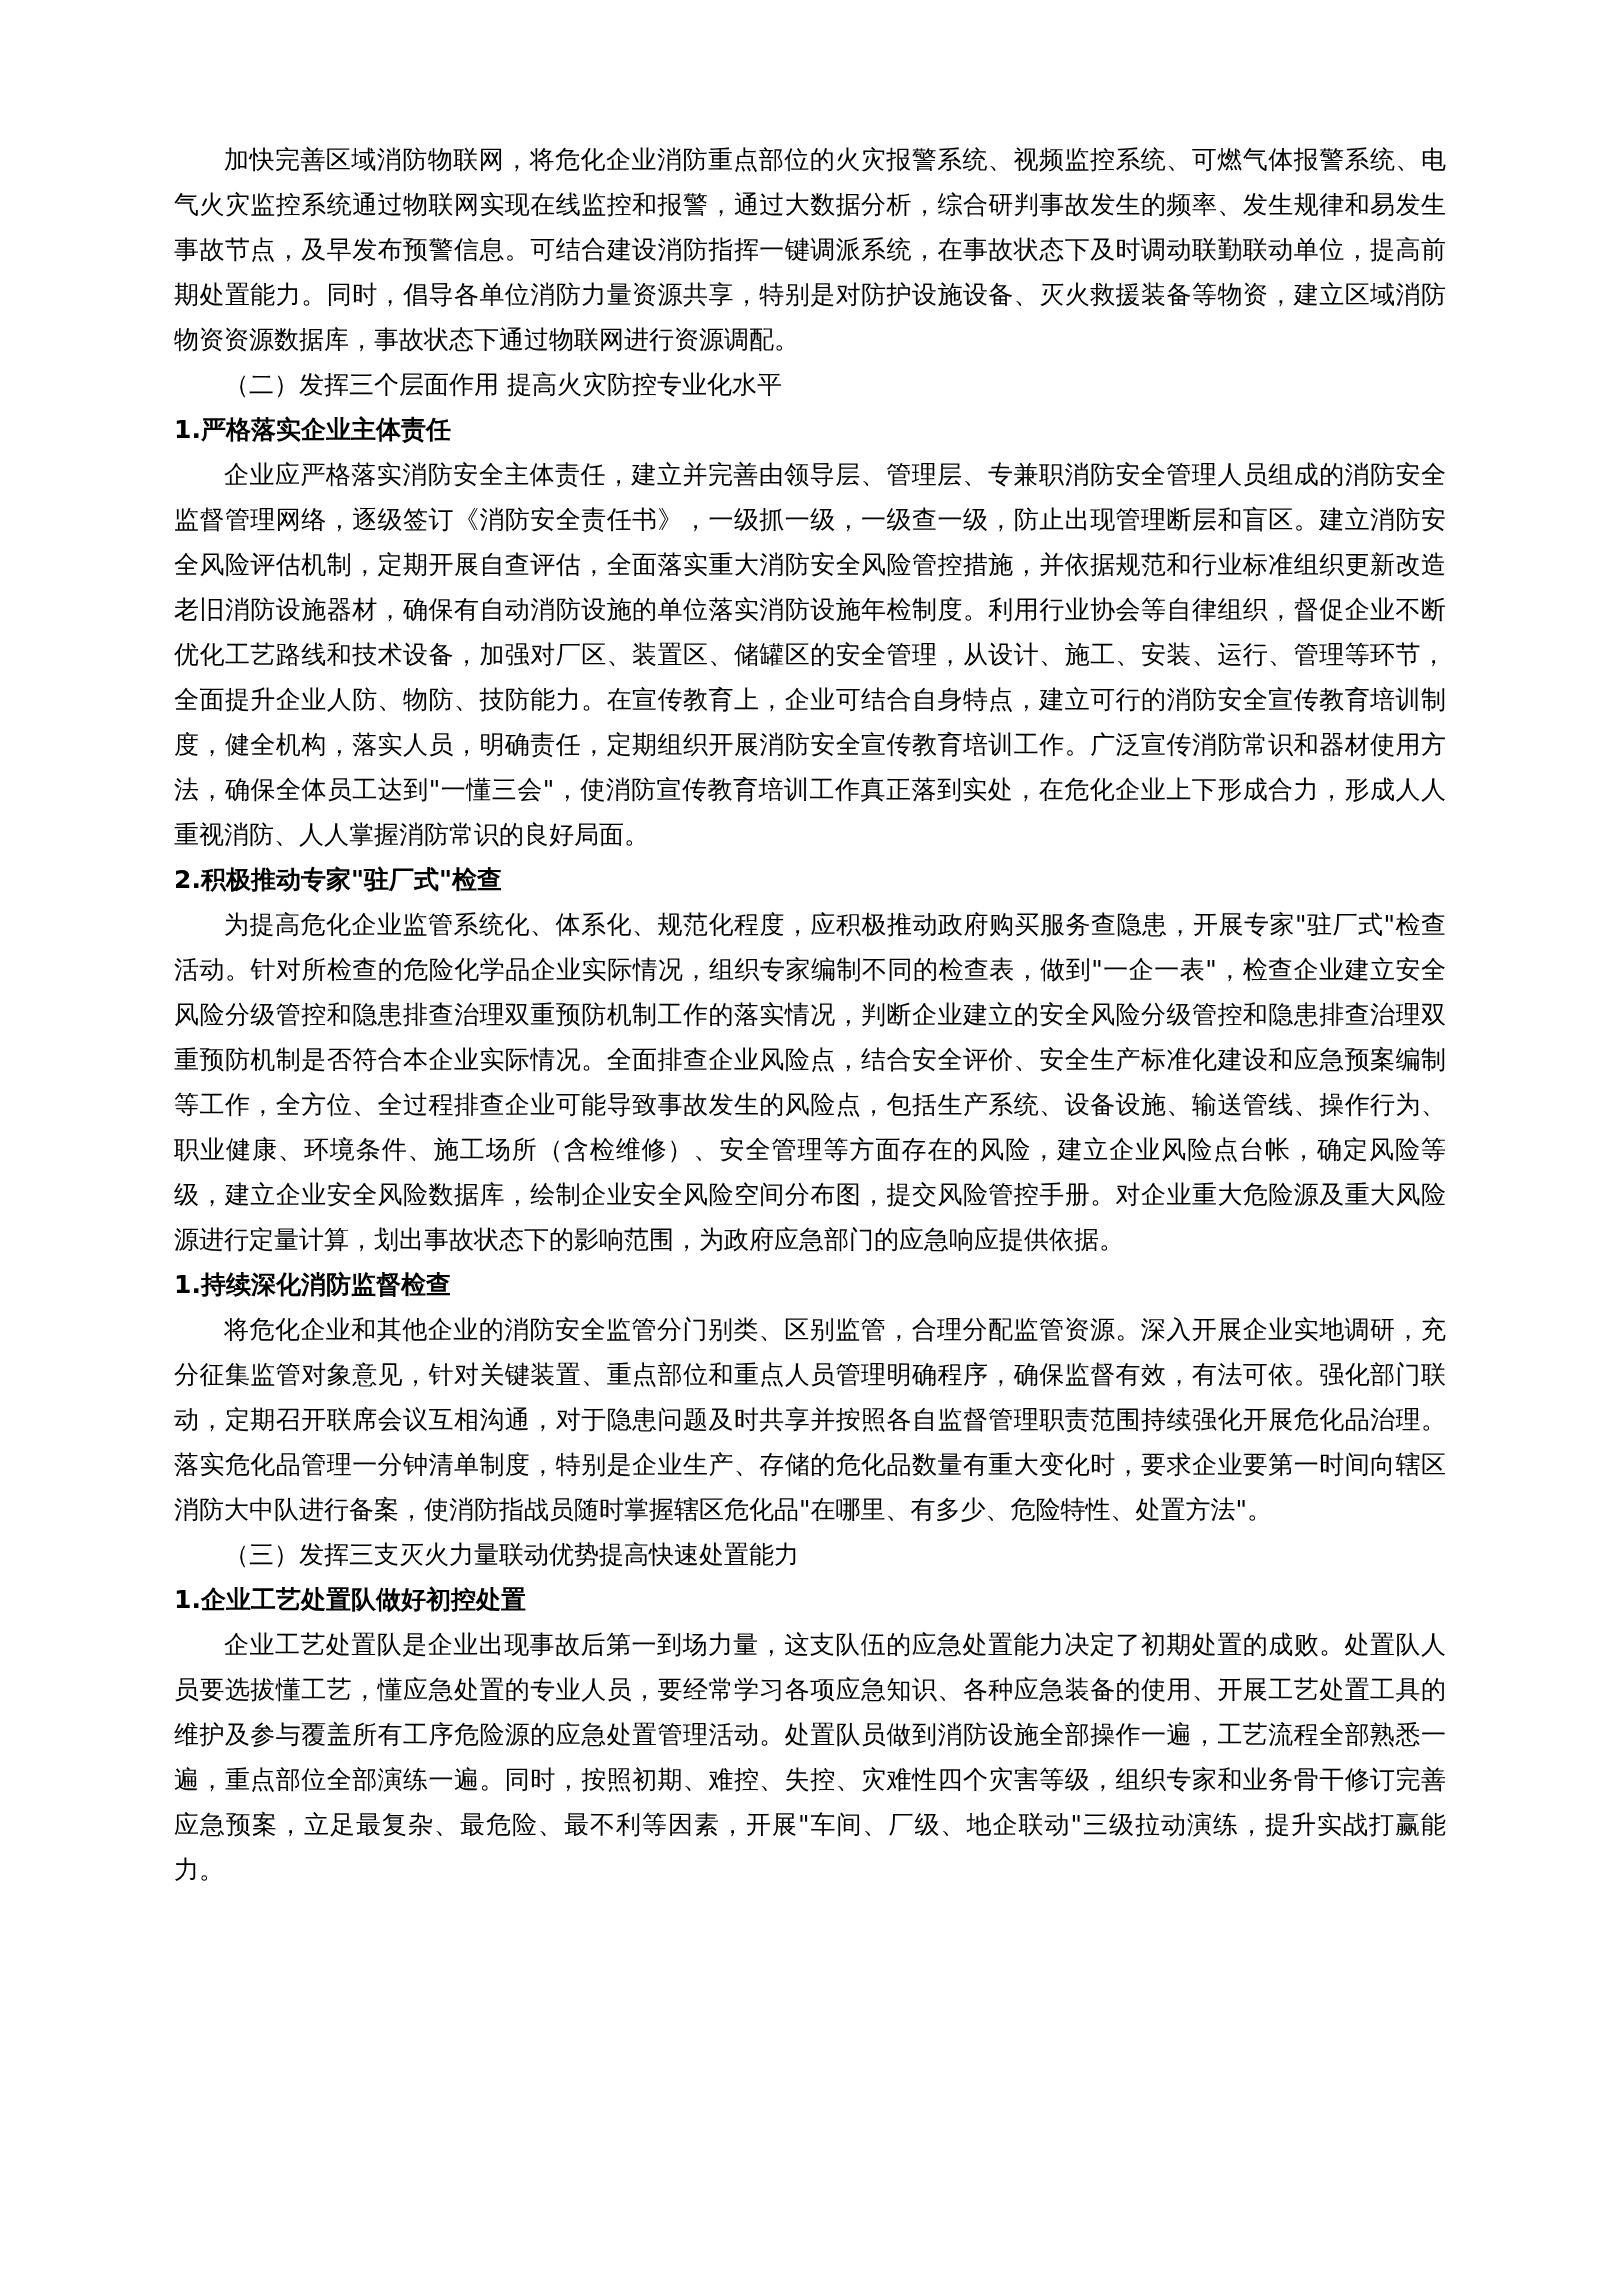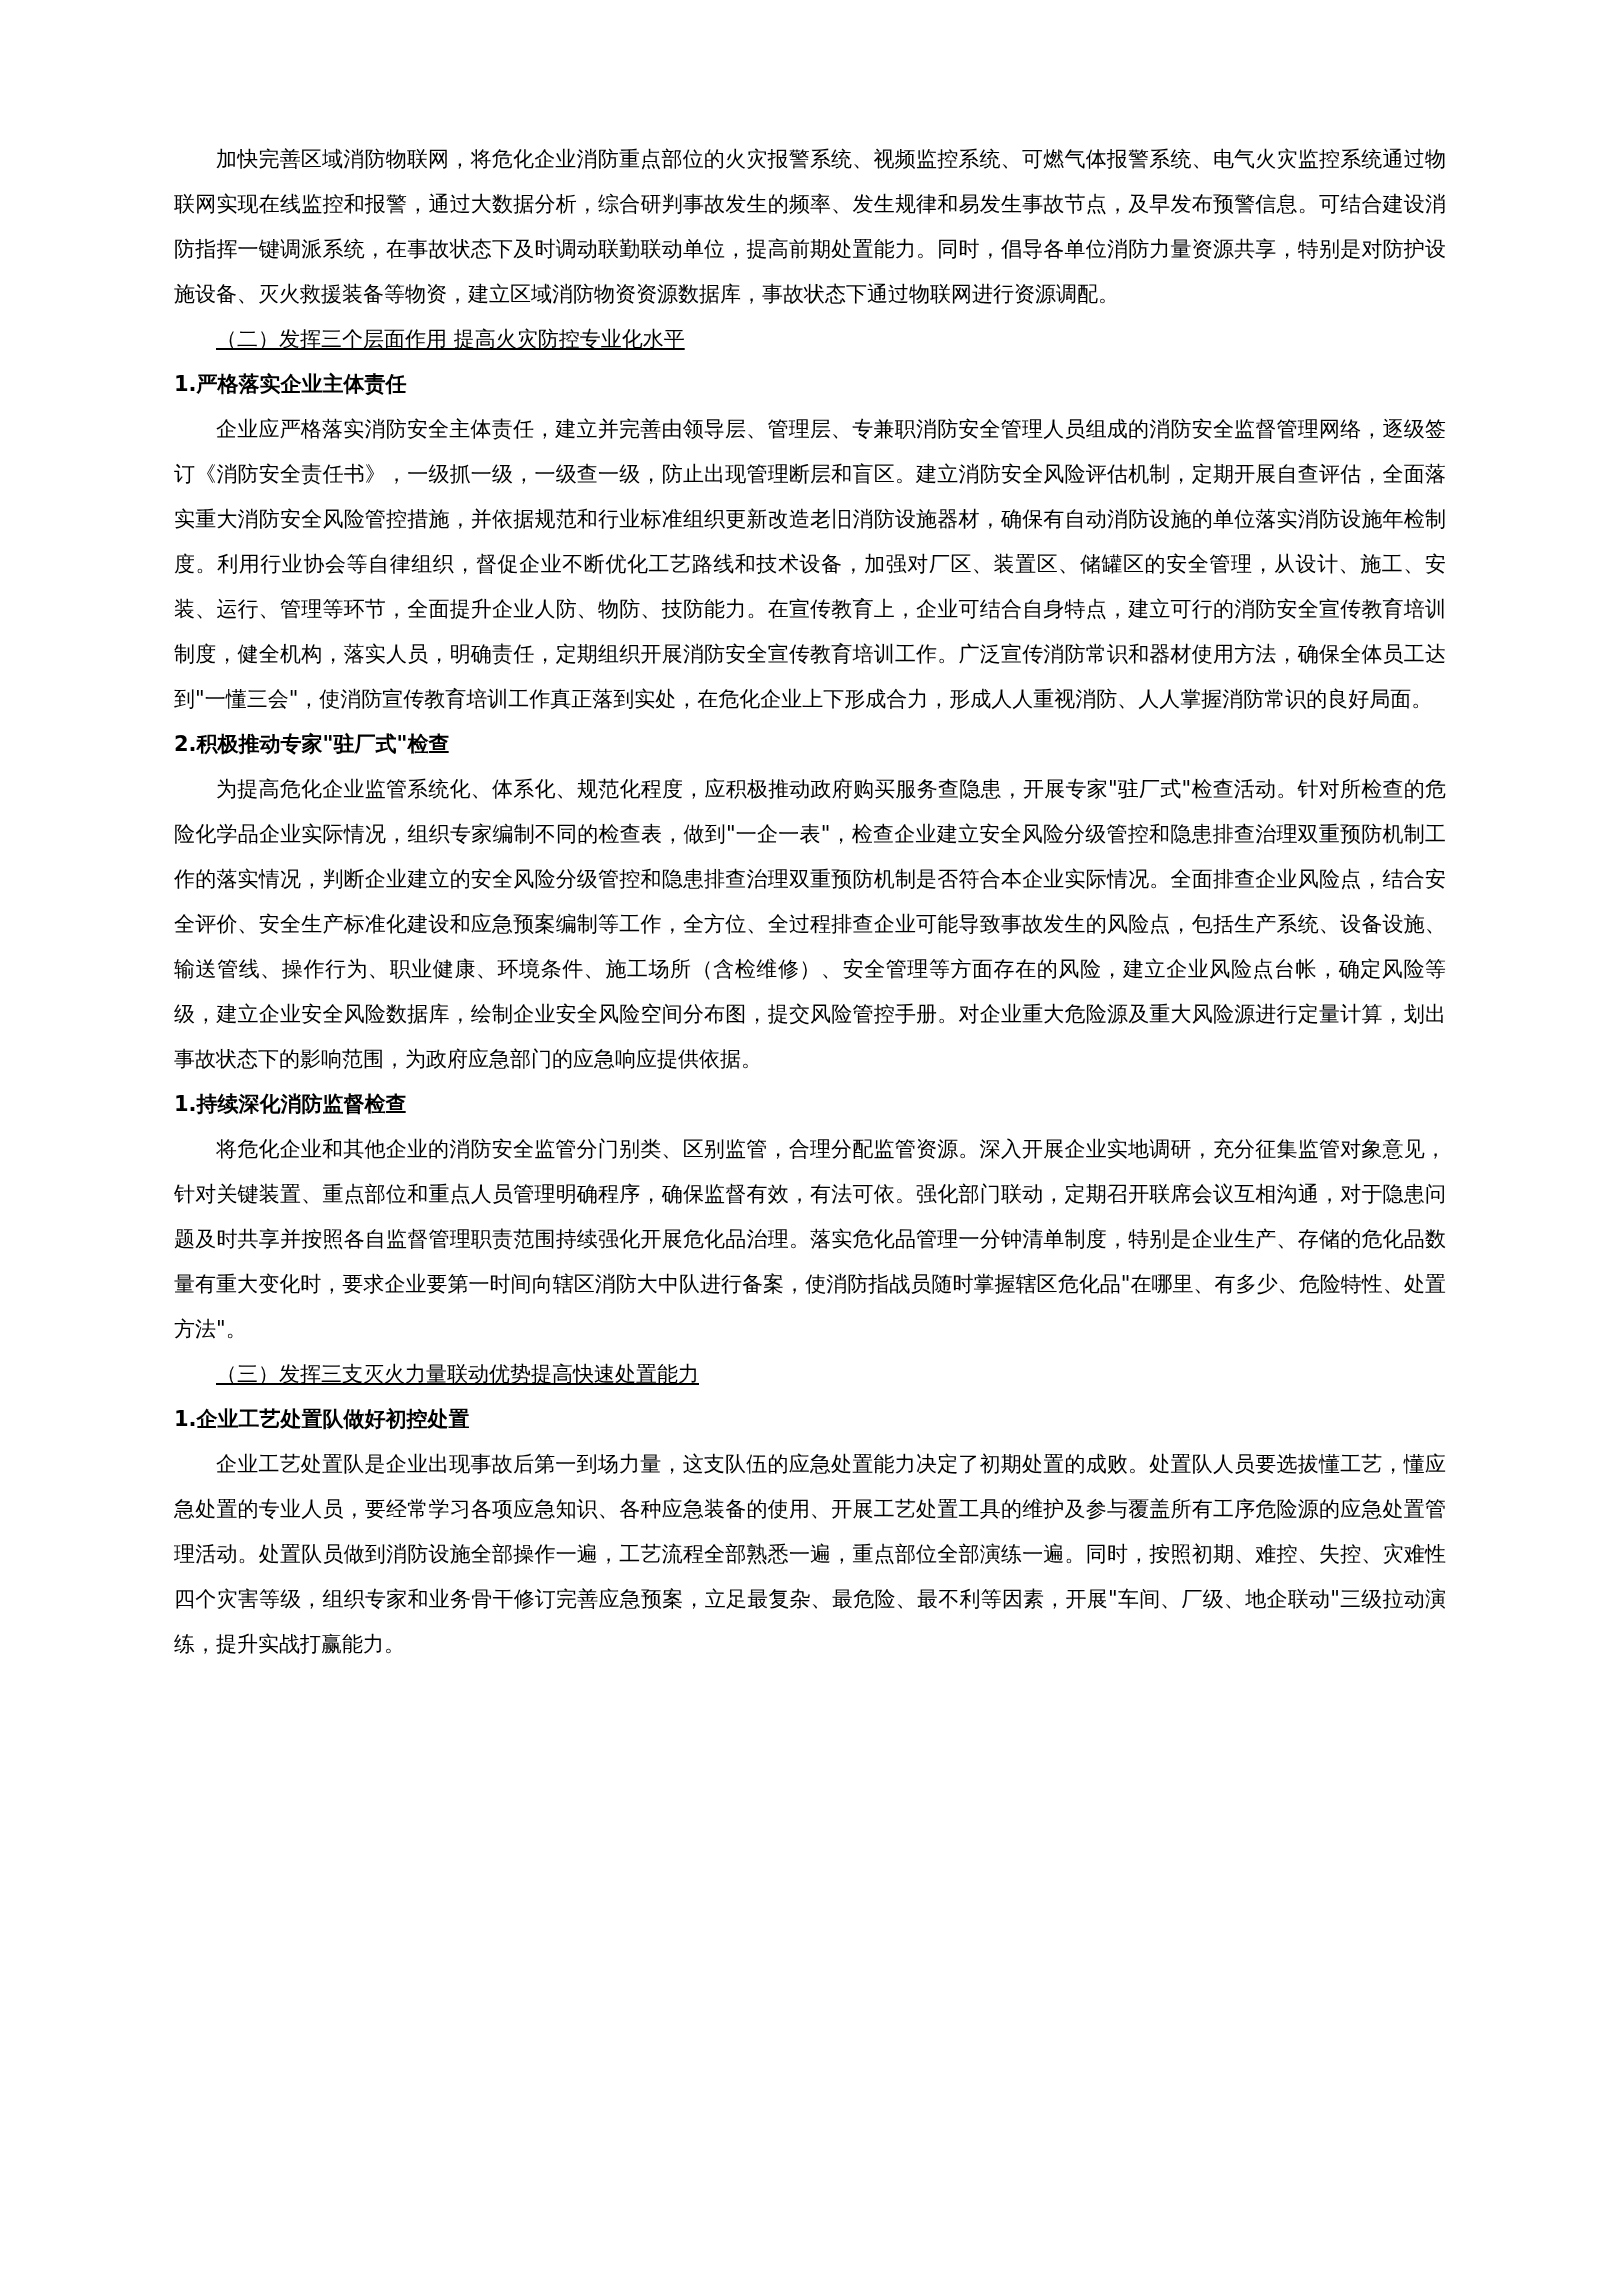--- a/index.html
+++ b/index.html
@@ -13,36 +13,35 @@
   .page {
     width: 1621px;
     height: 2293px;
     background: #ffffff;
     position: relative;
     box-sizing: border-box;
     padding: 137px 174px 0 174px;
   }
   .doc-body {
     width: 1272px;
-    font-size: 21px;
+    font-size: 25px;
     line-height: 45px;
     color: #000000;
     text-align: justify;
     text-justify: inter-ideograph;
   }
   p {
     margin: 0;
     padding: 0;
   }
   .indent {
     text-indent: 2em;
   }
   .heading {
     text-indent: 2em;
-    text-decoration: underline;
   }
   .subheading {
     text-indent: 0;
     font-weight: bold;
   }
 </style>
 </head>
 <body>
 
 <div class="page">

